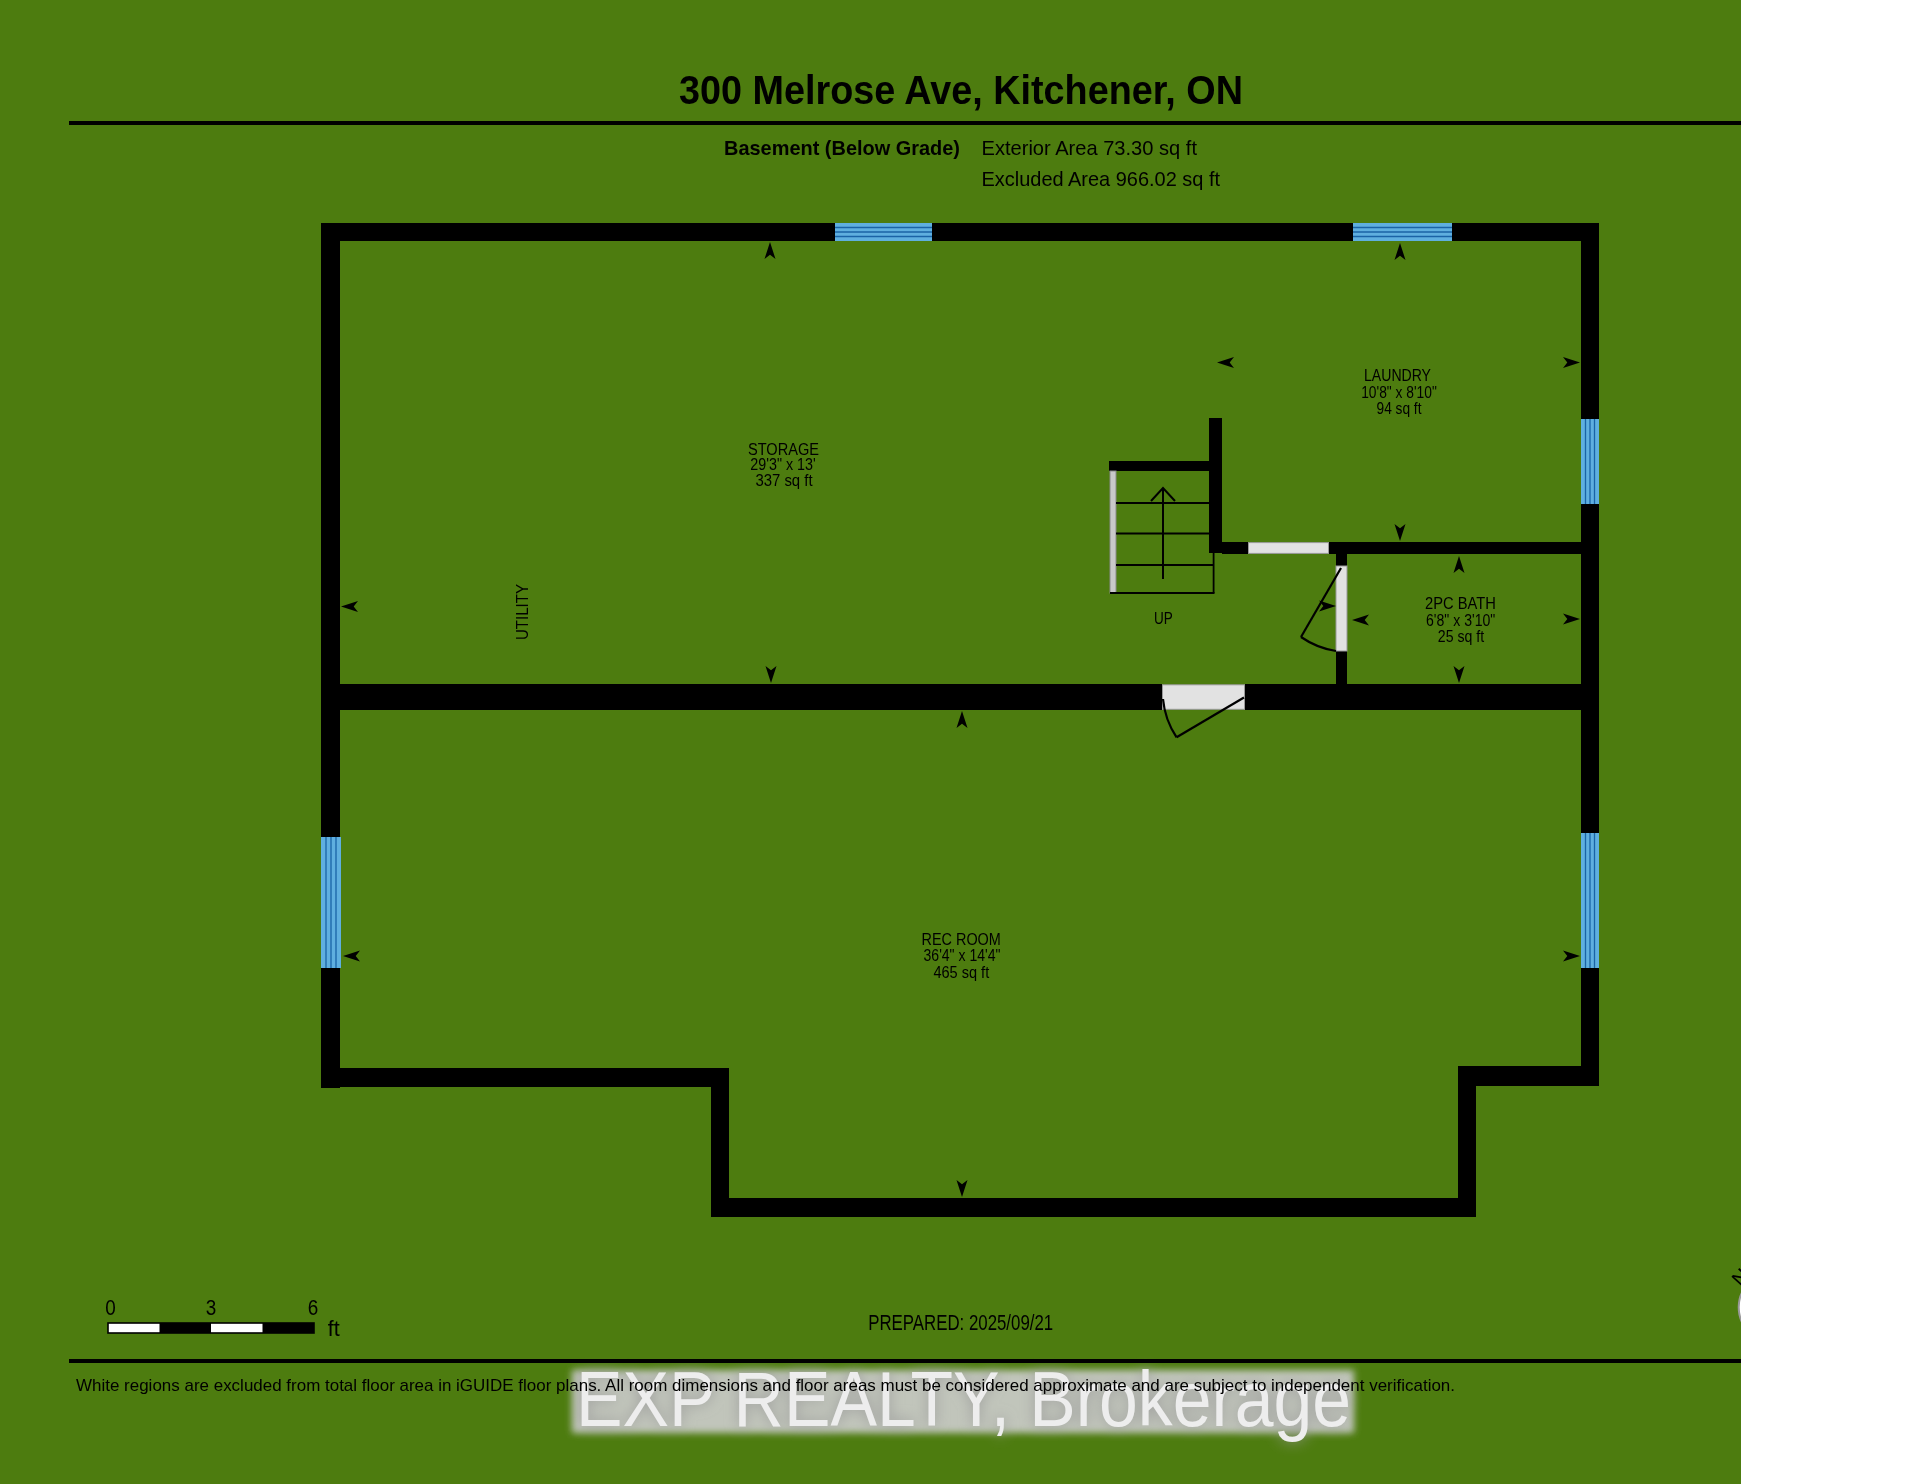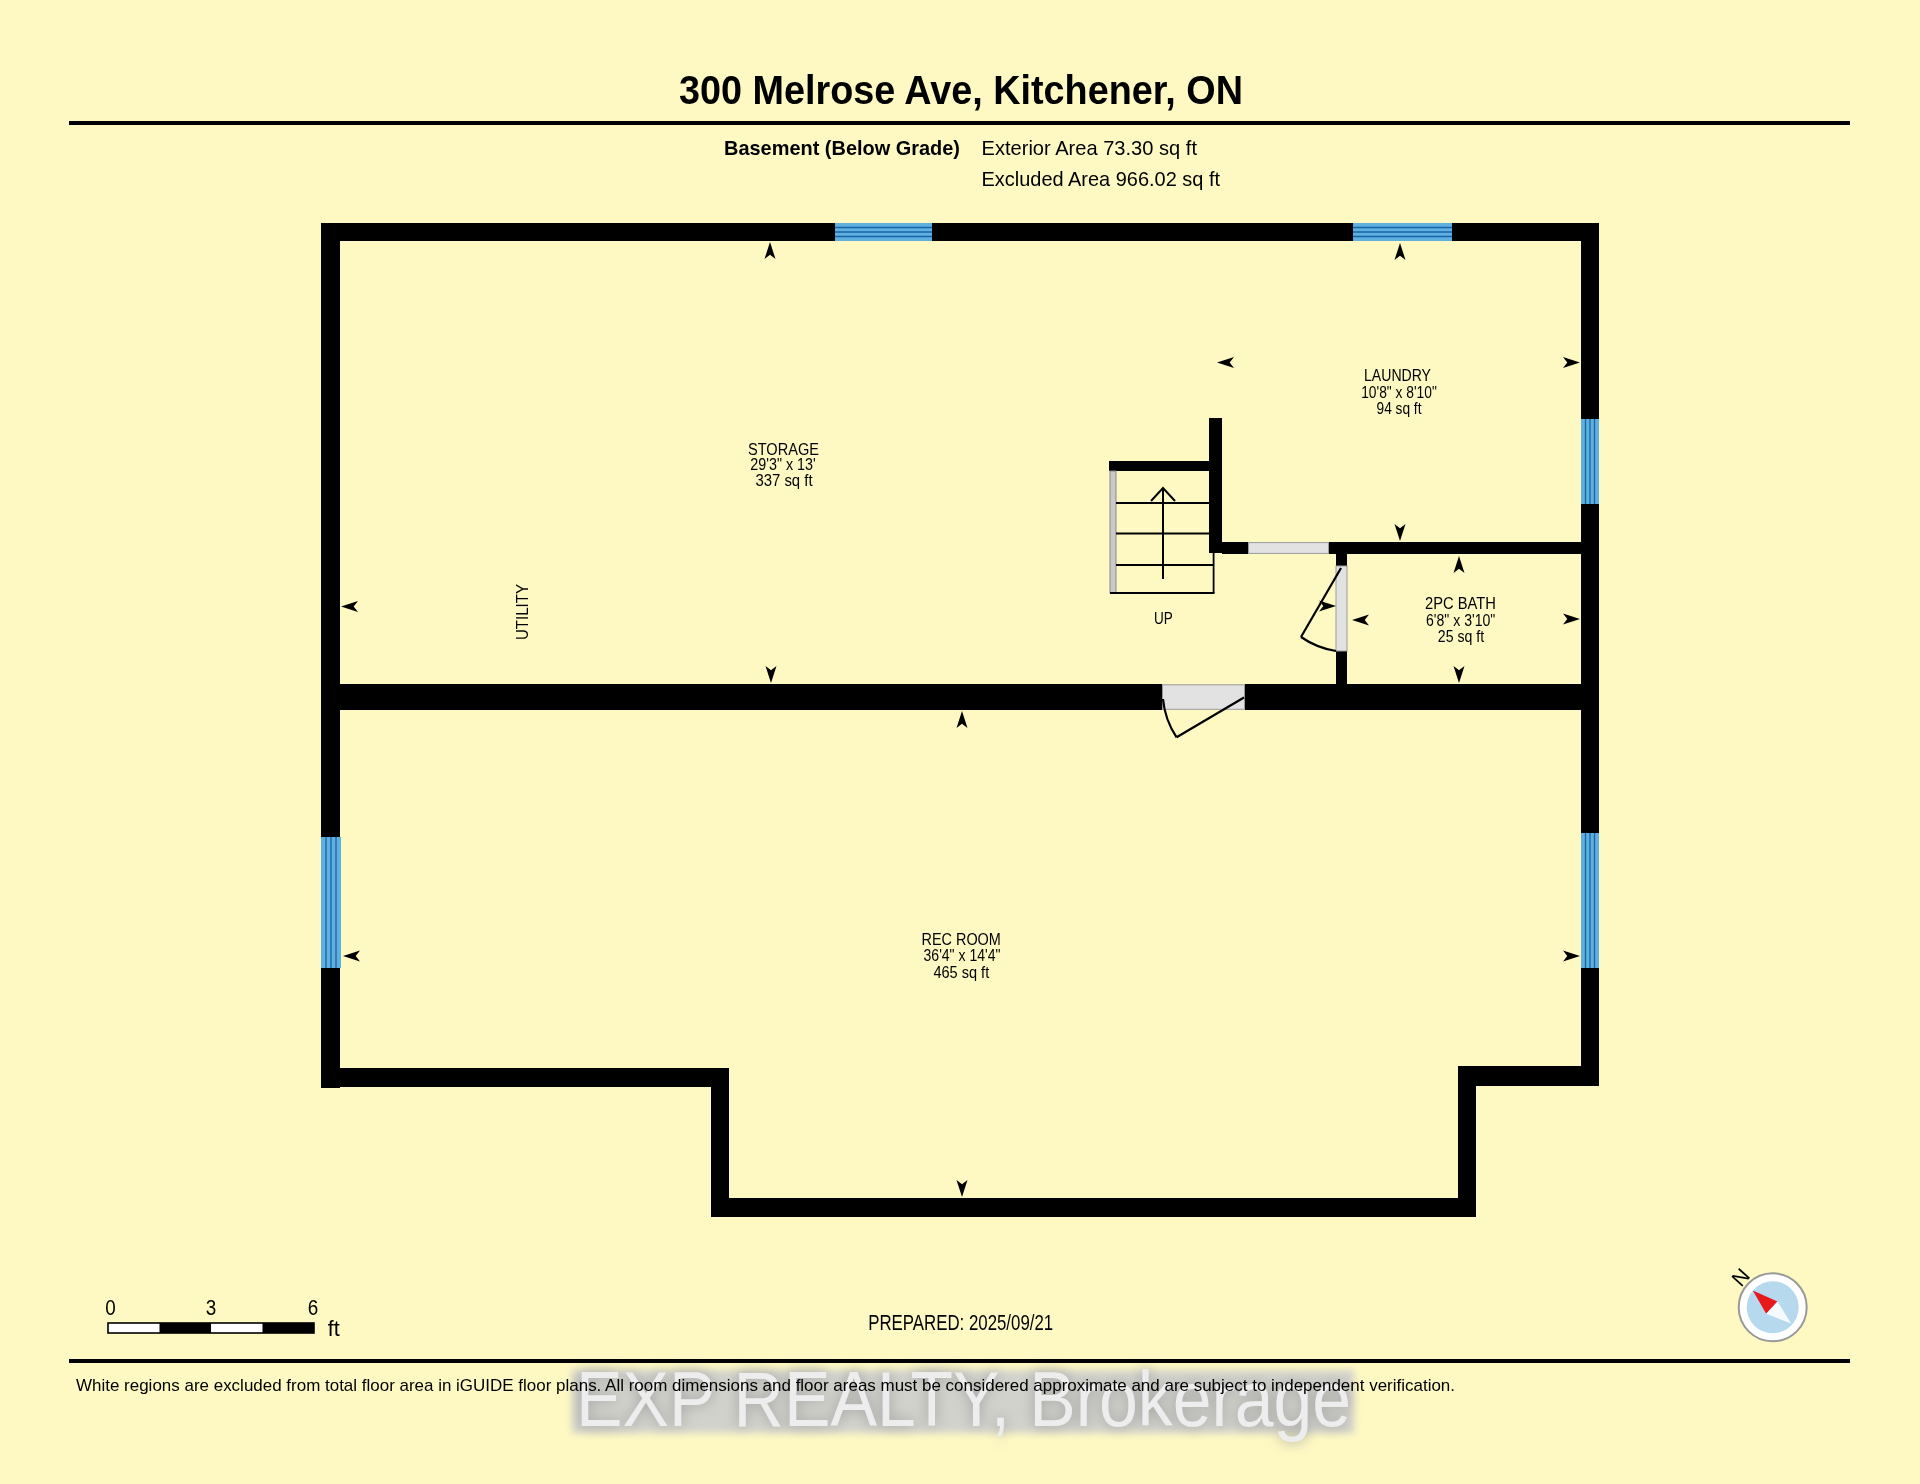--- a/index.html
+++ b/index.html
@@ -1,16 +1,16 @@
 <!DOCTYPE html>
 <html><head>
 <meta charset="utf-8">
 <style>
   html,body{margin:0;padding:0;background:#fff;}
-  #page{position:relative;width:1920px;height:1484px;background:#fef9c3;overflow:hidden;
+  #page{position:relative;width:1741px;height:1484px;background:#4d7c0f;overflow:hidden;
         font-family:"Liberation Sans", sans-serif;}
   svg text{font-family:"Liberation Sans", sans-serif;}
 </style>
 </head>
 <body>
 <div id="page">
 <svg width="1920" height="1484" viewBox="0 0 1920 1484">
 <defs>
   <path id="dart" d="M 0 0 L 5.5 17 L 0 12.7 L -5.5 17 Z"></path>
   <filter id="wmblur" x="-15%" y="-60%" width="130%" height="220%">

